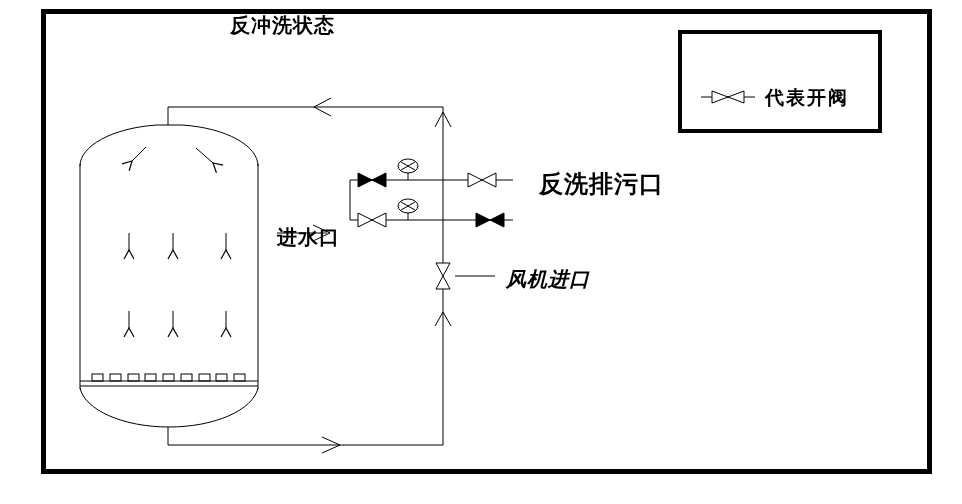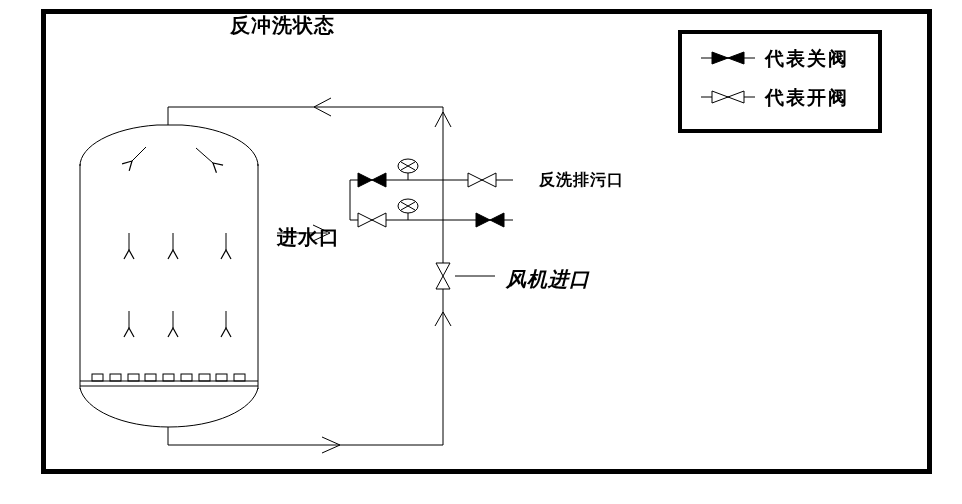--- a/index.html
+++ b/index.html
@@ -11,21 +11,21 @@
     position:absolute;left:41px;top:9px;width:891px;height:465px;
     border:5px solid #000;box-sizing:border-box;background:#fff;
   }
   svg.diagram{position:absolute;left:0;top:0;width:962px;height:504px;}
   .lbl{
     position:absolute;font-weight:bold;color:#000;white-space:nowrap;
     letter-spacing:1px;line-height:1;
   }
   .title{left:230px;top:15px;font-size:20px;}
   .inlet{left:277px;top:197px;font-size:20px;margin-top:30px;}
-  .drain{left:539px;top:172px;font-size:16px;}
+  .drain{left:539px;top:172px;font-size:24px;}
   .fan{left:506px;top:269px;font-size:20px;font-style:italic;}
   .legend{
     position:absolute;left:678px;top:30px;width:204px;height:103px;
     border:4px solid #000;box-sizing:border-box;background:#fff;
   }
   .legend-row{
     position:absolute;left:18px;height:20px;display:flex;align-items:center;gap:9px;
   }
   .legend-row.r1{top:14px;}
   .legend-row.r2{top:53px;}
@@ -136,28 +136,20 @@
       <polygon points="436,289 450,289 443,276"></polygon>
     </g>
   </svg>
 
   <div class="lbl title">反冲洗状态</div>
   <div class="lbl inlet">进水口</div>
   <div class="lbl drain">反洗排污口</div>
   <div class="lbl fan">风机进口</div>
 
   <div class="legend">
-    <div class="legend-row r1">
-      <svg width="56" height="16" viewBox="0 0 56 16">
-        <line x1="1" y1="8" x2="55" y2="8" stroke="#000" stroke-width="1"></line>
-        <polygon points="12,2 12,14 28,8" fill="#000000" stroke="#000"></polygon>
-        <polygon points="44,2 44,14 28,8" fill="#000000" stroke="#000"></polygon>
-      </svg>
-      <span class="legend-label">代表关阀</span>
-    </div>
     <div class="legend-row r2">
       <svg width="56" height="16" viewBox="0 0 56 16">
         <line x1="1" y1="8" x2="55" y2="8" stroke="#000" stroke-width="1"></line>
         <polygon points="12,2 12,14 28,8" fill="#ffffff" stroke="#000"></polygon>
         <polygon points="44,2 44,14 28,8" fill="#ffffff" stroke="#000"></polygon>
       </svg>
       <span class="legend-label">代表开阀</span>
     </div>
   </div>
 

